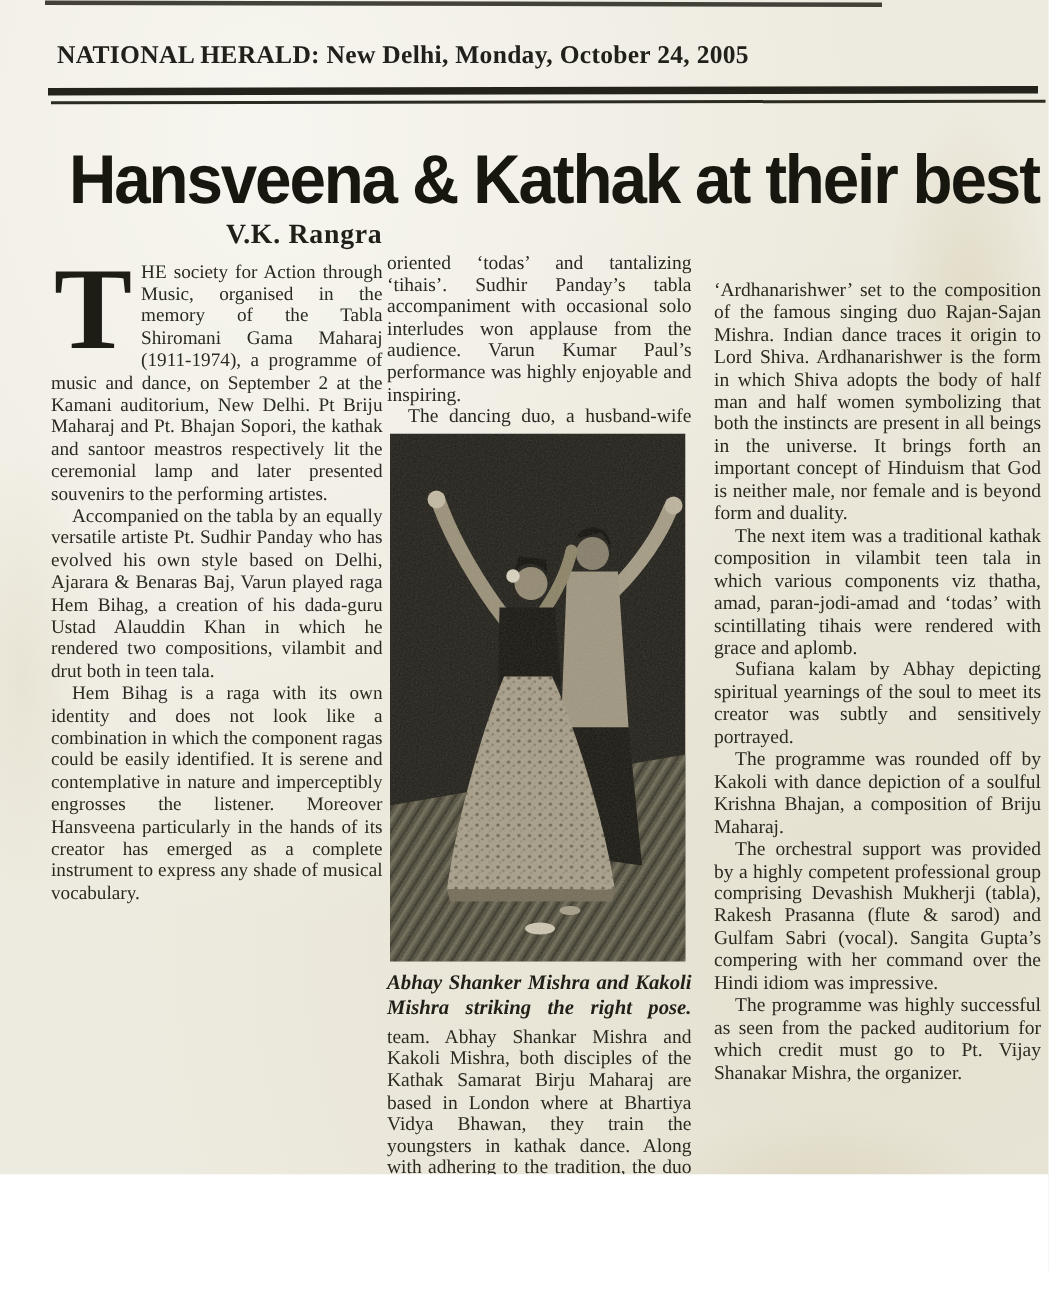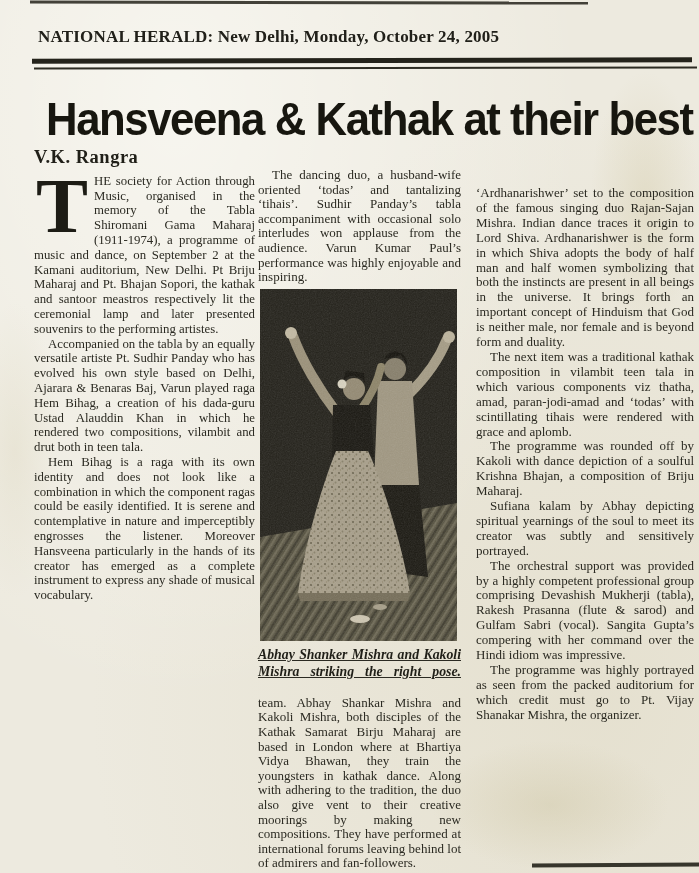--- a/index.html
+++ b/index.html
@@ -1,18 +1,18 @@
 <!DOCTYPE html>
 <html lang="en"><head>
 <meta charset="utf-8">
 <style>
   html,body{margin:0;padding:0;}
   .page{
     position:relative;
-    width:699px;height:873px;
+    width:699px;height:783px;
     background:
       radial-gradient(ellipse at 25% 12%, rgba(255,255,252,.55), rgba(255,255,252,0) 55%),
       radial-gradient(ellipse at 85% 80%, rgba(214,206,178,.35), rgba(214,206,178,0) 60%),
       #edeadf;
     overflow:hidden;
     font-family:"Liberation Serif", serif;
     color:#2b2a22;
   }
   .scan-line{position:absolute;background:#23221a;}
   .top-edge{left:30px;top:1px;width:558px;height:3px;opacity:.85;transform:rotate(.12deg);}
@@ -31,32 +31,32 @@
     font-size:46px;font-weight:800;letter-spacing:-1.5px;color:#17160f;
     white-space:nowrap;
     transform:scaleX(.95);transform-origin:left center;
   }
   .col{position:absolute;text-align:justify;hyphens:auto;}
   .col p{margin:0;}
   .col1{left:34px;top:150px;width:221px;font-size:12.8px;line-height:14.8px;}
   .col2{left:258px;top:168px;width:203px;font-size:13px;line-height:14.6px;}
   .col3{left:476px;top:176px;width:218px;font-size:13px;line-height:14.9px;margin-top:10px;}
   .byline{
-    text-align:left;font-weight:700;font-size:18.5px;letter-spacing:.5px;
+    text-align:right;font-weight:700;font-size:18.5px;letter-spacing:.5px;
     color:#201f18;margin-bottom:9px;
   }
   .indent{text-indent:14px;}
   .spread{text-align-last:justify;}
   .dropcap{
     float:left;
     font-size:78px;line-height:60px;
     font-weight:700;color:#1d1c15;
     padding:2px 6px 0 2px;
   }
-  figure{margin:4px 0 16px 0;text-decoration:underline;}
+  figure{margin:4px 0 4px 0;}
   figcaption{
     margin-top:5px;
     font-weight:700;font-style:italic;font-size:13.8px;line-height:17px;
     text-align:justify;text-align-last:justify;color:#201f18;
   }
   .photo-frame{display:block;margin-left:2px;}
   .stain{position:absolute;pointer-events:none;}
   .stain1{left:590px;top:70px;width:110px;height:260px;background:radial-gradient(ellipse, rgba(203,192,150,.30), rgba(203,192,150,0) 70%);}
   .stain2{left:430px;top:740px;width:240px;height:130px;background:radial-gradient(ellipse, rgba(199,190,152,.35), rgba(199,190,152,0) 70%);}
   .stain3{left:-30px;top:300px;width:90px;height:300px;background:radial-gradient(ellipse, rgba(210,202,170,.25), rgba(210,202,170,0) 70%);}
@@ -79,22 +79,22 @@
   <h1 class="headline">Hansveena &amp; Kathak at their best</h1>
 
   <div class="col col1">
     <div class="byline">V.K. Rangra</div>
     <p class="para"><span class="dropcap">T</span><span>HE society for Action through Music, organised in the memory of the Tabla Shiromani Gama Maharaj (1911-1974), a programme of music and dance, on September 2 at the Kamani auditorium, New Delhi. Pt Briju Maharaj and Pt. Bhajan Sopori, the kathak and santoor meastros respectively lit the ceremonial lamp and later presented souvenirs to the performing artistes.</span></p>
     <p class="para indent">Accompanied on the tabla by an equally versatile artiste Pt. Sudhir Panday who has evolved his own style based on Delhi, Ajarara &amp; Benaras Baj, Varun played raga Hem Bihag, a creation of his dada-guru Ustad Alauddin Khan in which he rendered two compositions, vilambit and drut both in teen tala.</p>
     <p class="para indent">Hem Bihag is a raga with its own identity and does not look like a combination in which the component ragas could be easily identified. It is serene and contemplative in nature and imperceptibly engrosses the listener. Moreover Hansveena particularly in the hands of its creator has emerged as a complete instrument to express any shade of musical vocabulary.</p>
   </div>
 
   <div class="col col2">
+    <p class="para">oriented ‘todas’ and tantalizing ‘tihais’. Sudhir Panday’s tabla accompaniment with occasional solo interludes won applause from the audience. Varun Kumar Paul’s performance was highly enjoyable and inspiring.</p>
     <p class="para indent spread">The dancing duo, a husband-wife</p>
-    <p class="para">oriented ‘todas’ and tantalizing ‘tihais’. Sudhir Panday’s tabla accompaniment with occasional solo interludes won applause from the audience. Varun Kumar Paul’s performance was highly enjoyable and inspiring.</p>
 
     <figure>
       <svg class="photo-frame" width="197" height="352" viewBox="0 0 197 352" xmlns="http://www.w3.org/2000/svg">
         <defs>
           <pattern id="hatch" width="8" height="8" patternUnits="userSpaceOnUse" patternTransform="rotate(32)">
             <rect width="8" height="8" fill="#55513f"></rect>
             <line x1="1" y1="0" x2="1" y2="8" stroke="#6e6955" stroke-width="2.6"></line>
             <line x1="5" y1="0" x2="5" y2="8" stroke="#3a372b" stroke-width="1.6"></line>
           </pattern>
           <pattern id="speckle" width="7" height="7" patternUnits="userSpaceOnUse">
@@ -135,20 +135,20 @@
       <figcaption>Abhay Shanker Mishra and Kakoli Mishra striking the right pose.</figcaption>
     </figure>
 
     <p class="para">team. Abhay Shankar Mishra and Kakoli Mishra, both disciples of the Kathak Samarat Birju Maharaj are based in London where at Bhartiya Vidya Bhawan, they train the youngsters in kathak dance. Along with adhering to the tradition, the duo also give vent to their creative moorings by making new compositions. They have performed at international forums leaving behind lot of admirers and fan-followers.</p>
     <p class="para indent spread">The duo started with</p>
   </div>
 
   <div class="col col3">
     <p class="para">‘Ardhanarishwer’ set to the composition of the famous singing duo Rajan-Sajan Mishra. Indian dance traces it origin to Lord Shiva. Ardhanarishwer is the form in which Shiva adopts the body of half man and half women symbolizing that both the instincts are present in all beings in the universe. It brings forth an important concept of Hinduism that God is neither male, nor female and is beyond form and duality.</p>
     <p class="para indent">The next item was a traditional kathak composition in vilambit teen tala in which various components viz thatha, amad, paran-jodi-amad and ‘todas’ with scintillating tihais were rendered with grace and aplomb.</p>
+    <p class="para indent">Sufiana kalam by Abhay depicting spiritual yearnings of the soul to meet its creator was subtly and sensitively portrayed.</p>
     <p class="para indent">The programme was rounded off by Kakoli with dance depiction of a soulful Krishna Bhajan, a composition of Briju Maharaj.</p>
-    <p class="para indent">Sufiana kalam by Abhay depicting spiritual yearnings of the soul to meet its creator was subtly and sensitively portrayed.</p>
     <p class="para indent">The orchestral support was provided by a highly competent professional group comprising Devashish Mukherji (tabla), Rakesh Prasanna (flute &amp; sarod) and Gulfam Sabri (vocal). Sangita Gupta’s compering with her command over the Hindi idiom was impressive.</p>
-    <p class="para indent">The programme was highly portrayed as seen from the packed auditorium for which credit must go to Pt. Vijay Shanakar Mishra, the organizer.</p>
+    <p class="para indent">The programme was highly successful as seen from the packed auditorium for which credit must go to Pt. Vijay Shanakar Mishra, the organizer.</p>
   </div>
 
   <div class="scan-line bottom-edge"></div>
 </div>
 
 </body></html>

